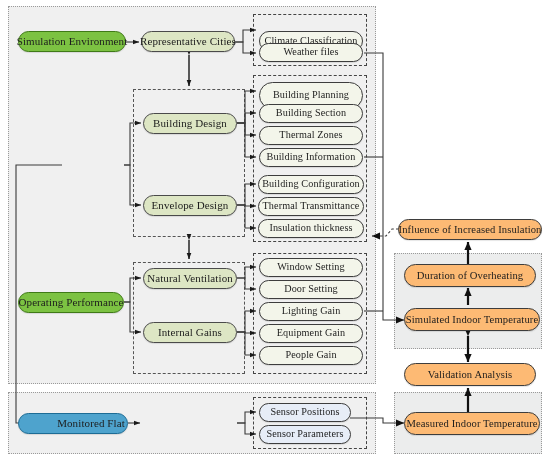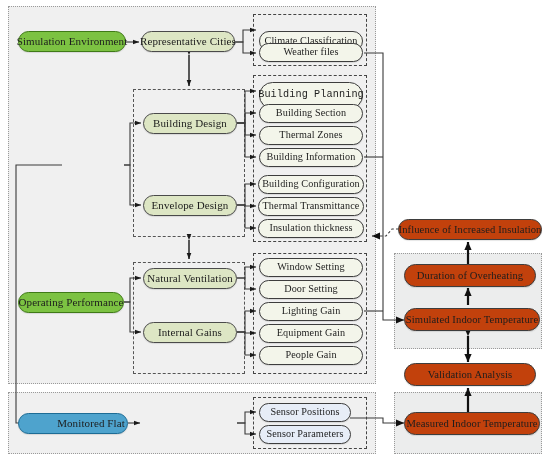--- a/index.html
+++ b/index.html
@@ -38,21 +38,21 @@
     color:#1d1d1d;
     text-align:center;
     line-height:1.05;
     white-space:nowrap;
     letter-spacing:.1px;
     box-shadow:0 1px 1px rgba(0,0,0,.10);
   }
   .n-green   {background:#7cc242;border-color:#3f7a17;}
   .n-ltgreen {background:#dde6c4;border-color:#4a4a4a;}
   .n-cream   {background:#f3f5ea;border-color:#3d3d3d;}
-  .n-teal    {background:#c2410c;border-color:#3d3d3d;}
+  .n-teal    {background:#fdba74;border-color:#3d3d3d;}
   .n-blue    {background:#4ea3cd;border-color:#1d6c95;}
   .n-ltblue  {background:#e2ecfa;border-color:#3d3d3d;}
   .n-palegray{background:#e7edf7;border-color:#3d3d3d;}
 
   .fs11{font-size:11px;}
   .fs10{font-size:10.2px;}
   .fs105{font-size:10.6px;}
 </style>
 </head>
 <body>
@@ -153,21 +153,21 @@
 
   <div class="node n-cream fs10" style="left:259px;top:31px;width:104px;height:20px;">Climate Classification</div>
 
   <div class="node n-cream fs10" style="left:259px;top:43px;width:104px;height:19px;">Weather files</div>
 
 
   <div class="node n-ltgreen fs11" style="left:143px;top:113px;width:94px;height:21px;">Building Design</div>
 
   <div class="node n-ltgreen fs11" style="left:143px;top:195px;width:94px;height:21px;">Envelope Design</div>
 
-  <div class="node n-cream fs10" style="left:259px;top:82px;width:104px;height:27px;font-family:Liberation Mono, monospace;">Building Planning</div>
+  <div class="node n-cream fs10" style="left:259px;top:82px;width:104px;height:27px;">Building Planning</div>
   <div class="node n-cream fs10" style="left:259px;top:104px;width:104px;height:19px;">Building Section</div>
   <div class="node n-cream fs10" style="left:259px;top:126px;width:104px;height:19px;">Thermal Zones</div>
   <div class="node n-cream fs10" style="left:259px;top:148px;width:104px;height:19px;">Building Information</div>
 
   <div class="node n-cream fs10" style="left:258px;top:175px;width:106px;height:19px;">Building Configuration</div>
   <div class="node n-cream fs10" style="left:258px;top:197px;width:106px;height:19px;">Thermal Transmittance</div>
   <div class="node n-cream fs10" style="left:258px;top:219px;width:106px;height:19px;">Insulation thickness</div>
 
   <div class="node n-green fs11" style="left:18px;top:292px;width:106px;height:21px;">Operating Performance</div>
 

